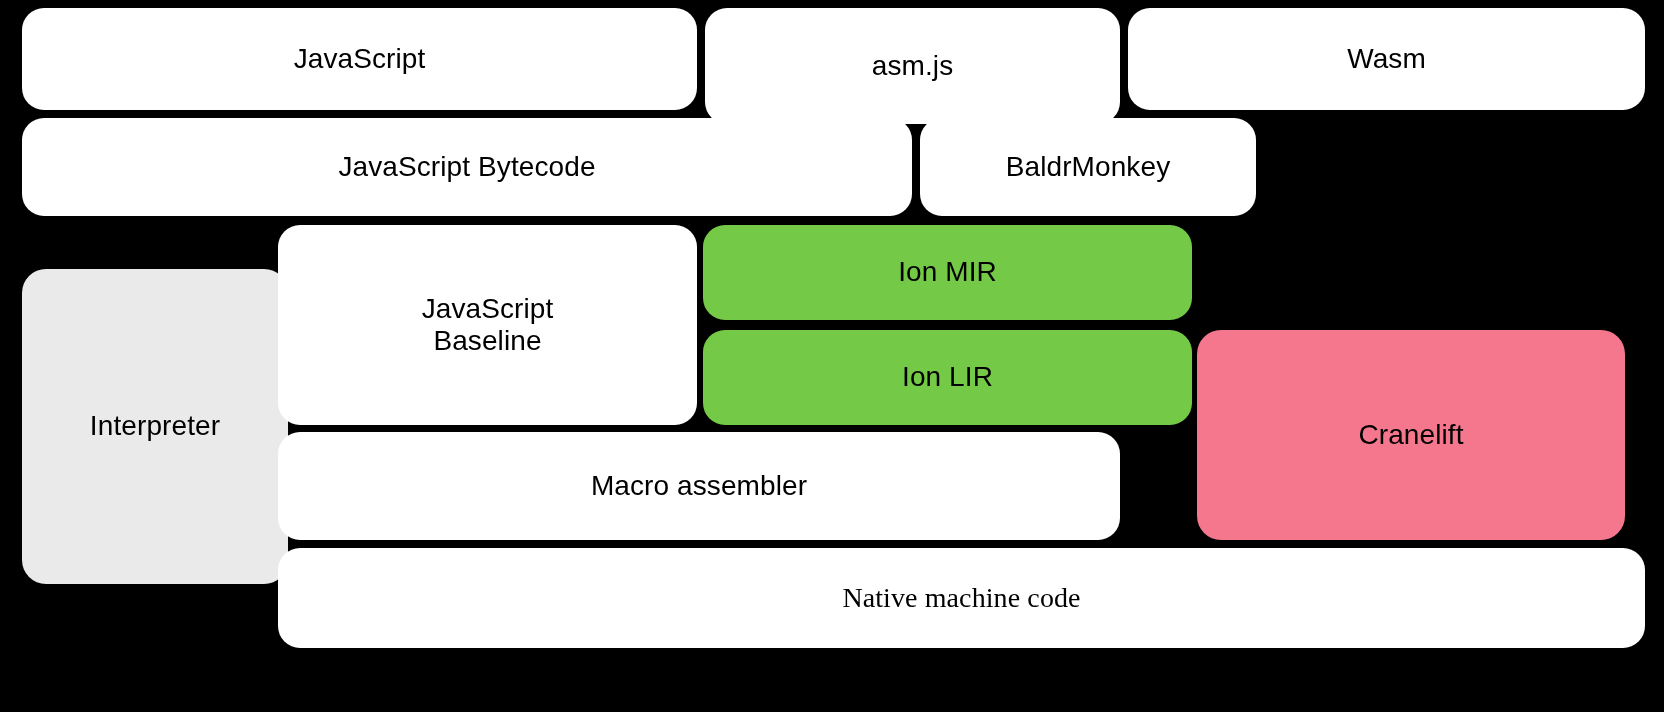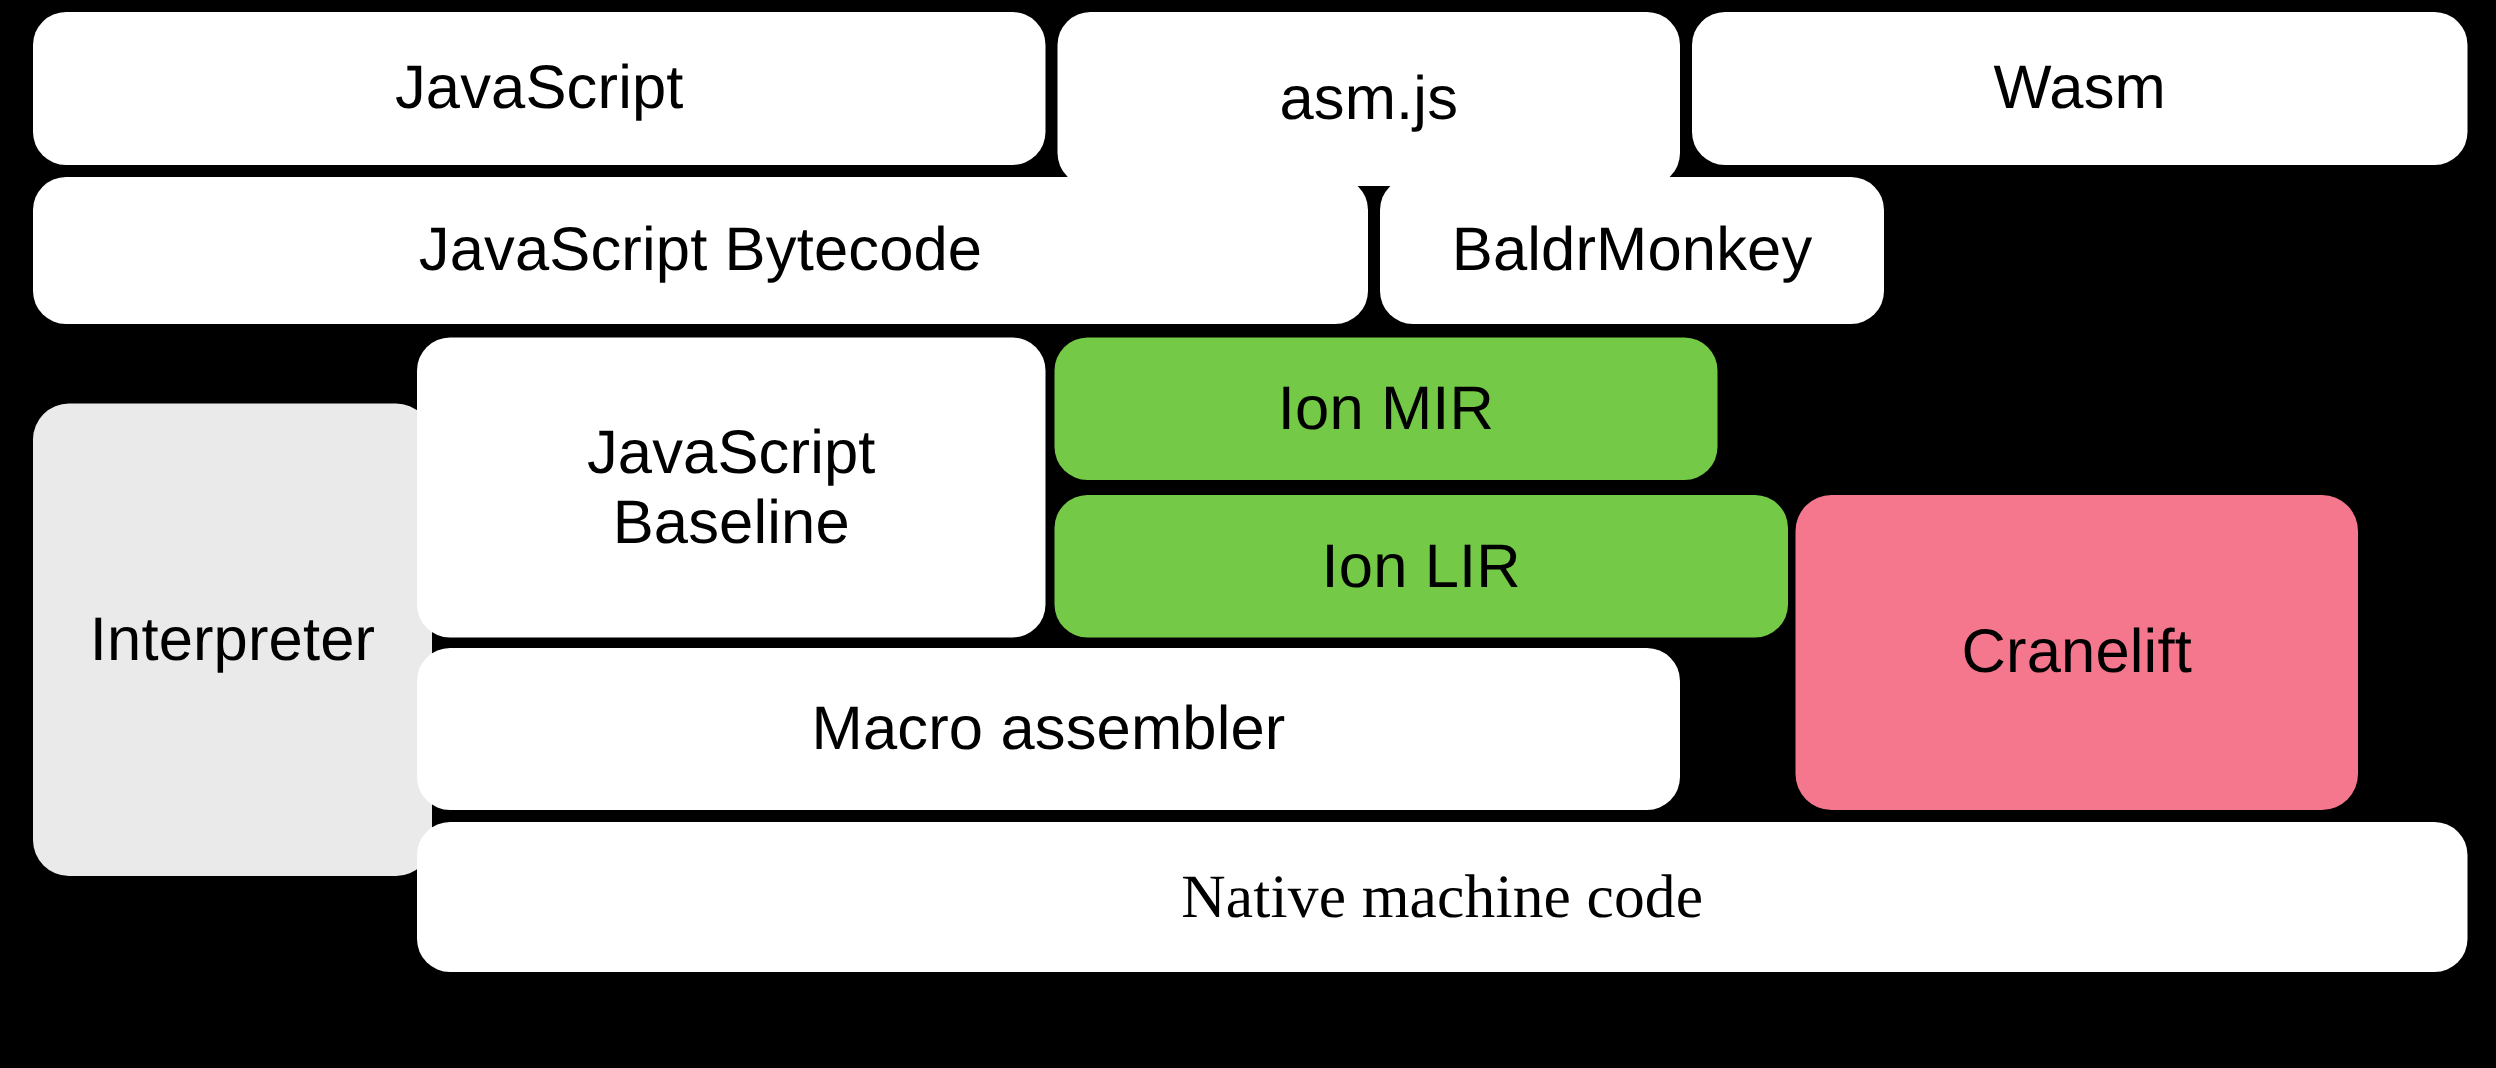--- a/index.html
+++ b/index.html
@@ -21,21 +21,21 @@
     position: absolute;
     box-sizing: border-box;
     display: flex;
     align-items: center;
     justify-content: center;
     text-align: center;
     border-radius: 22px;
     background: #ffffff;
     color: #000000;
     font-family: "Liberation Sans", sans-serif;
-    font-size: 41px;
+    font-size: 28px;
     font-weight: 400;
     line-height: 1.15;
     letter-spacing: 0.1px;
     white-space: pre-line;
     user-select: none;
   }
   .box.gray   { background: #eaeaea; margin-top: 44px; }
   .box.green  { background: #74c947; }
   .box.pink   { background: #f4778d; }
 
@@ -44,23 +44,23 @@
   #b-asmjs             { left: 705px;  top: 8px;   width: 415px; height: 116px; }
   #b-wasm              { left: 1128px; top: 8px;   width: 517px; height: 102px; }
 
   
   #b-js-bytecode       { left: 22px;   top: 118px; width: 890px; height: 98px;  }
   #b-baldrmonkey       { left: 920px;  top: 118px; width: 336px; height: 98px;  }
 
   
   #b-interpreter       { left: 22px;   top: 225px; width: 266px; height: 315px; border-radius: 24px; }
   #b-js-baseline       { left: 278px;  top: 225px; width: 419px; height: 200px; }
-  #b-ion-mir           { left: 703px;  top: 225px; width: 442px; height: 95px;  }
+  #b-ion-mir           { left: 703px;  top: 225px; width: 489px; height: 95px;  }
   #b-ion-lir           { left: 703px;  top: 330px; width: 489px; height: 95px;  }
-  #b-cranelift         { left: 1197px; top: 330px; width: 375px; height: 210px; border-radius: 24px; }
+  #b-cranelift         { left: 1197px; top: 330px; width: 428px; height: 210px; border-radius: 24px; }
   #b-macro-assembler   { left: 278px;  top: 432px; width: 842px; height: 108px; }
 
   
   #b-native-code       { left: 278px;  top: 548px; width: 1367px; height: 100px; font-family: Liberation Serif, serif; }
 </style>
 </head>
 <body>
 
 <div id="stage">
 

